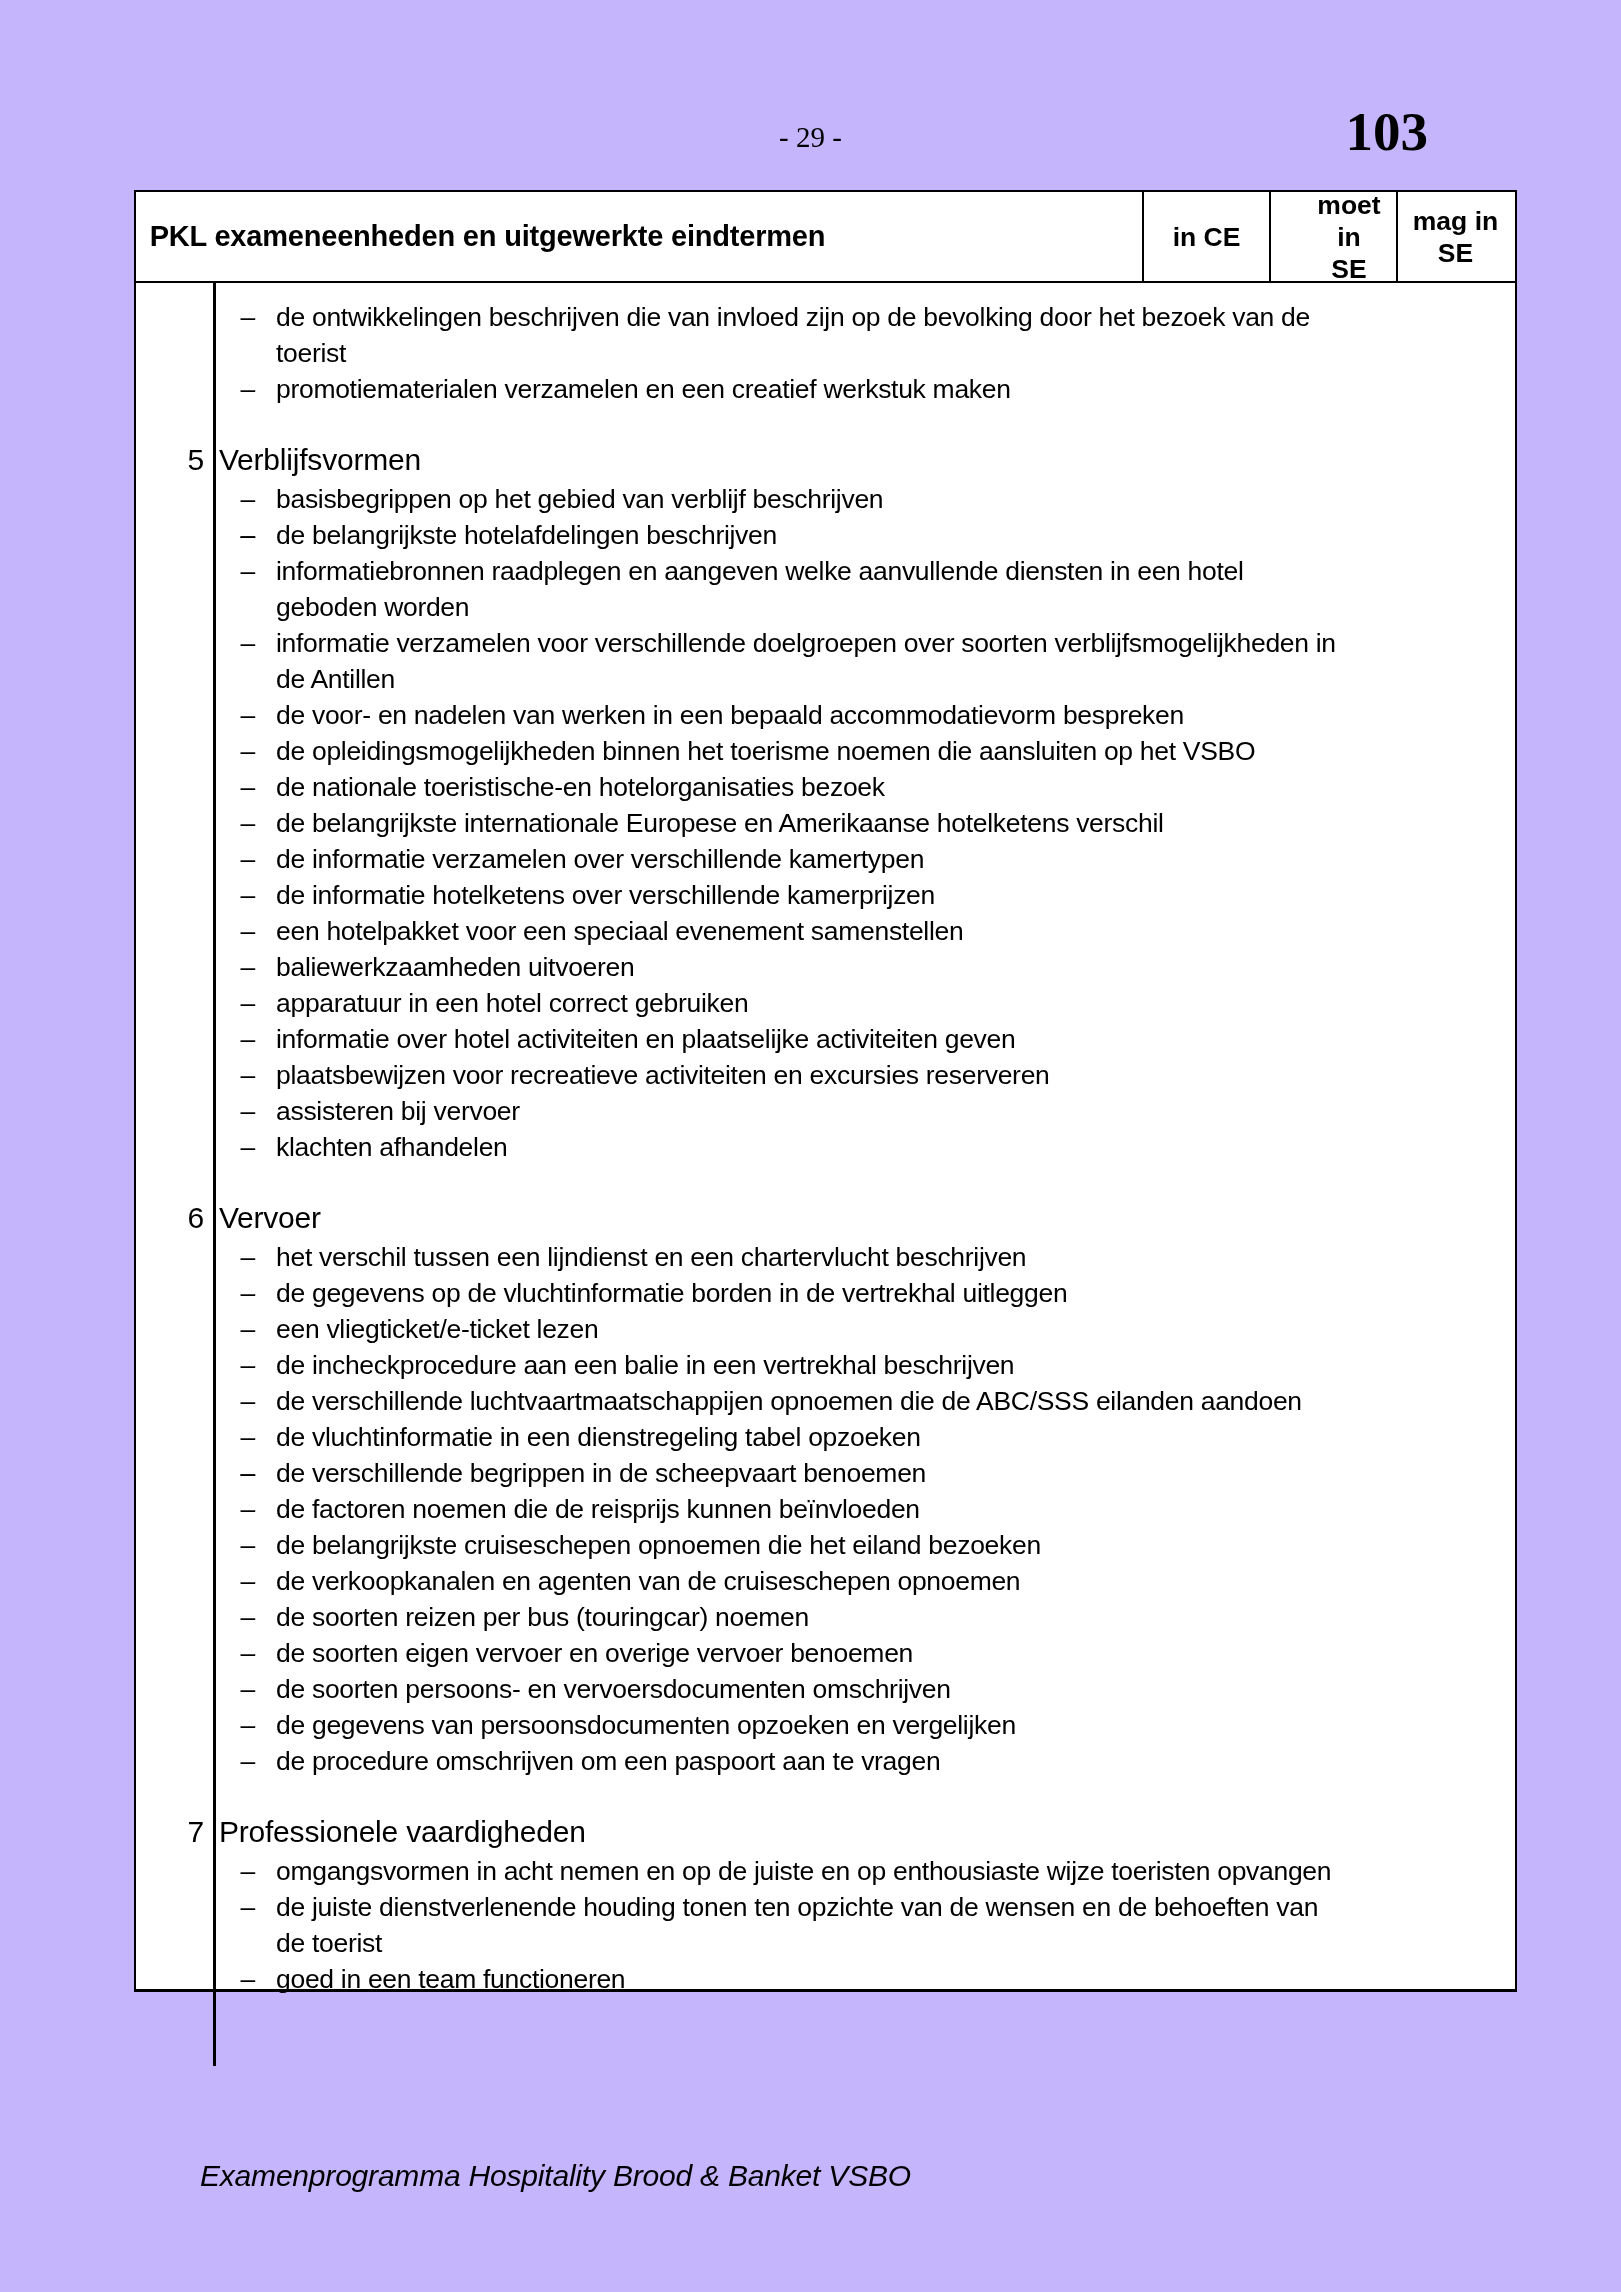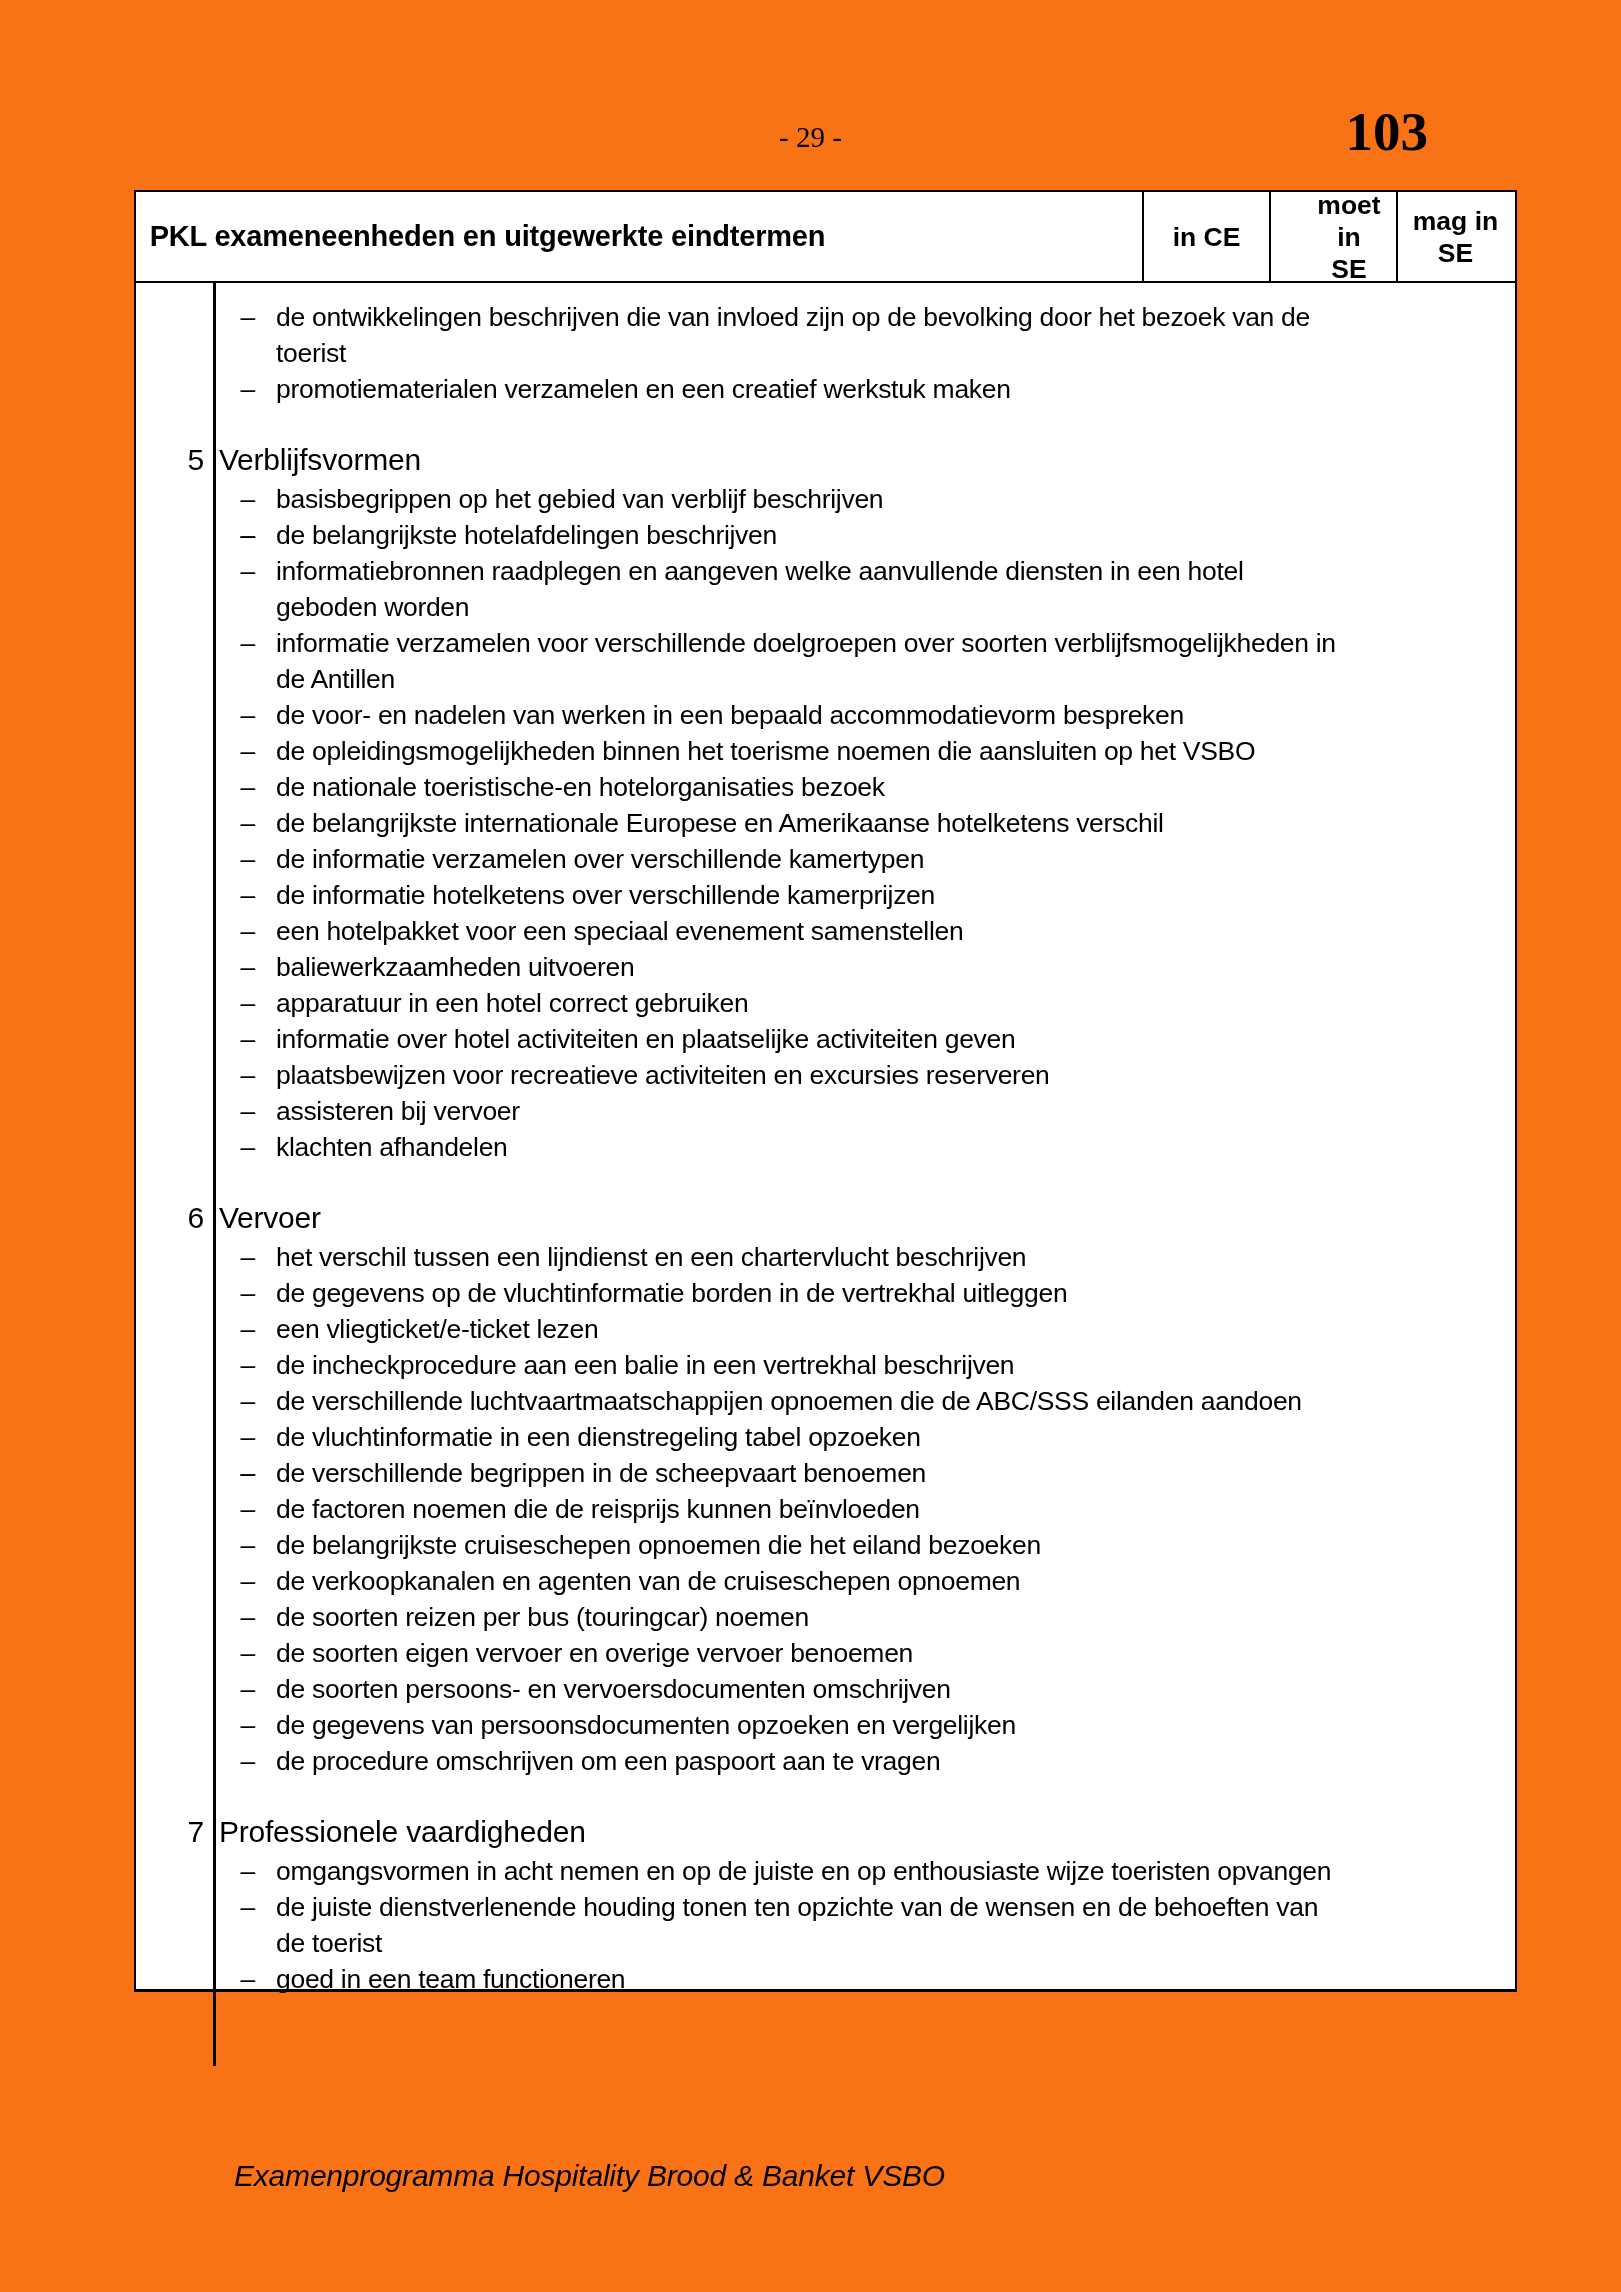--- a/index.html
+++ b/index.html
@@ -1,19 +1,19 @@
 <!DOCTYPE html>
 <html><head>
 <meta charset="utf-8">
 <style>
   html, body { margin:0; padding:0; background:#ffffff; }
   .page {
     position:relative;
     width:1621px; height:2293px;
-    background:#f97316;
+    background:#c4b5fd;
     color:#000;
     font-family:"Liberation Sans","DejaVu Sans",sans-serif;
     overflow:hidden;
   }
   
   .page-number {
     position:absolute; left:0; right:0; top:122px;
     text-align:center;
     font-family:"Liberation Serif","DejaVu Serif",serif;
     font-size:29px; line-height:31px;
@@ -92,21 +92,20 @@
   .dash {
     position:absolute; left:24.5px; top:0;
     font-size:26.5px; line-height:36px;
   }
   
   .footer-title {
     position:absolute; left:200px; top:2156px;
     font-style:italic;
     font-size:30px; line-height:39px;
     letter-spacing:-0.2px;
-    margin-left:34px;
   }
 </style>
 </head>
 <body>
 
 <div class="page">
 
   <div class="page-number">- 29 -</div>
   <div class="doc-number">103</div>
 

